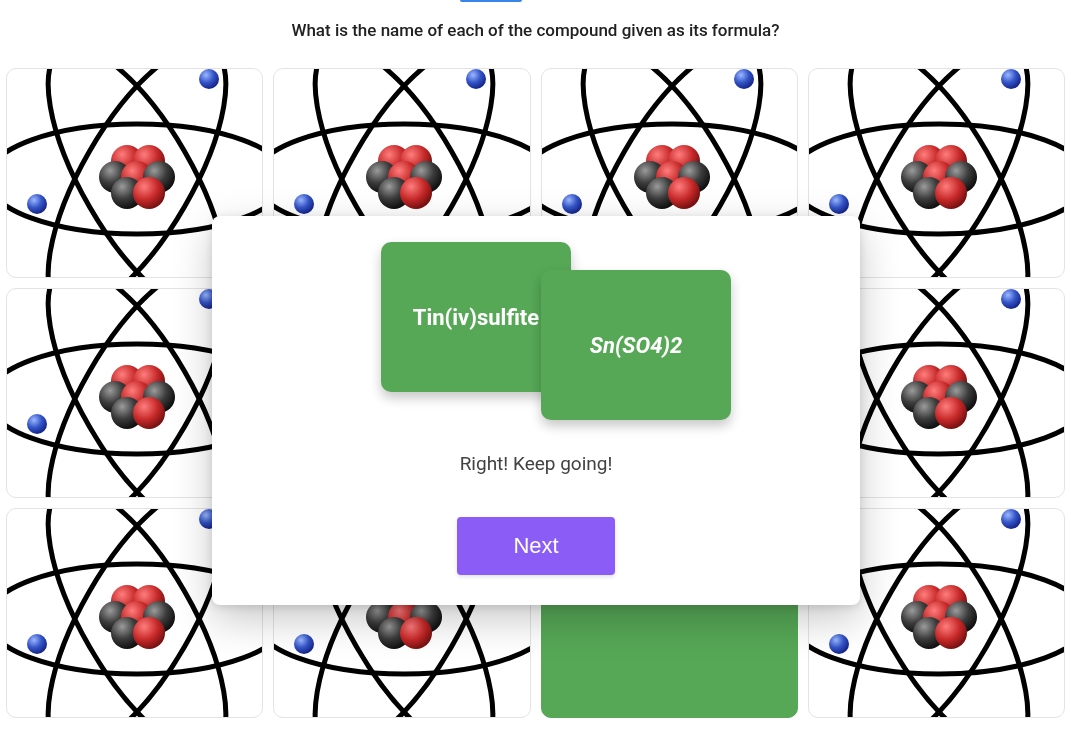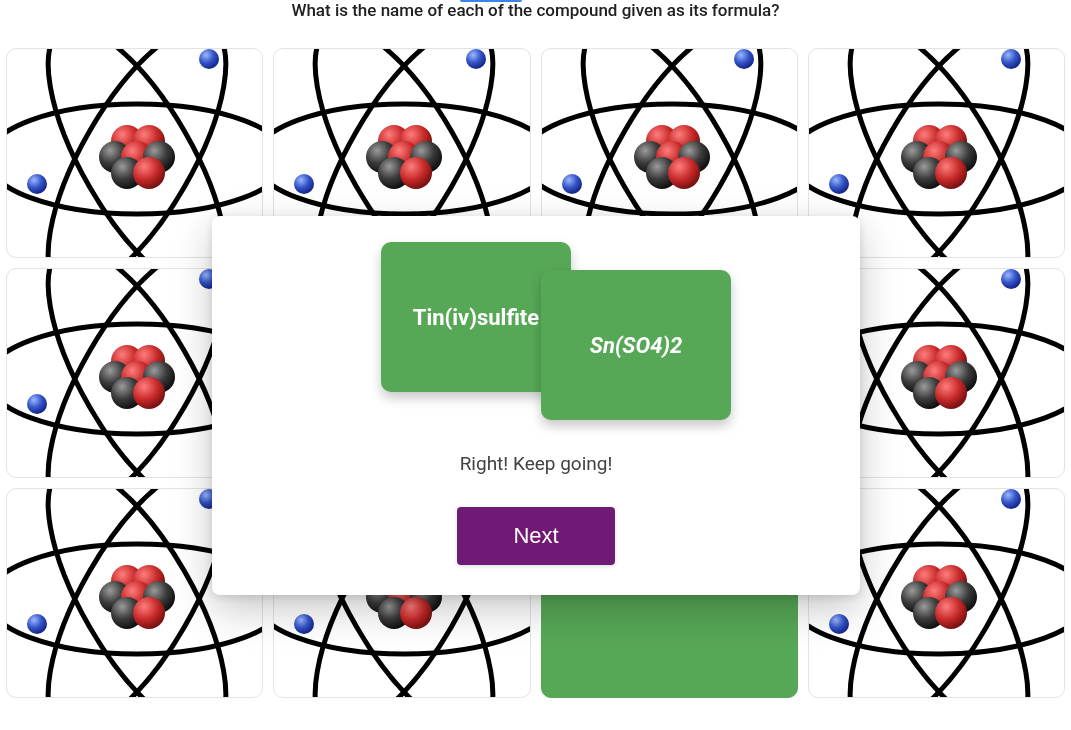--- a/index.html
+++ b/index.html
@@ -9,20 +9,21 @@
     font-family: -apple-system, BlinkMacSystemFont, "Segoe UI", Roboto, Helvetica, Arial, sans-serif;
     background: #ffffff;
     color: #212121;
     width: 1071px;
     height: 730px;
     overflow: hidden;
     position: relative;
   }
   .question-area {
     text-align: center;
+    padding-top: 20px;
     padding-bottom: 28px;
   }
   .question-text {
     font-size: 17px;
     color: #212121;
     font-weight: 500;
   }
   .card-grid {
     display: grid;
     grid-template-columns: repeat(4, 1fr);
@@ -103,25 +104,25 @@
   }
   .modal-card.right {
     top: 28px;
     left: 305px;
     z-index: 2;
     font-style: italic;
   }
   .modal-feedback {
     font-size: 19px;
     color: #424242;
-    margin: 8px 0 32px 0;
+    margin: 8px 0 42px 0;
   }
   .next-btn {
     display: inline-block;
-    background: #701a75;
+    background: #8b5cf6;
     color: #fff;
     font-size: 22px;
     font-weight: 500;
     border: none;
     border-radius: 4px;
     padding: 16px 56px;
     cursor: pointer;
     box-shadow: 0 2px 4px rgba(0,0,0,0.12);
   }
 

